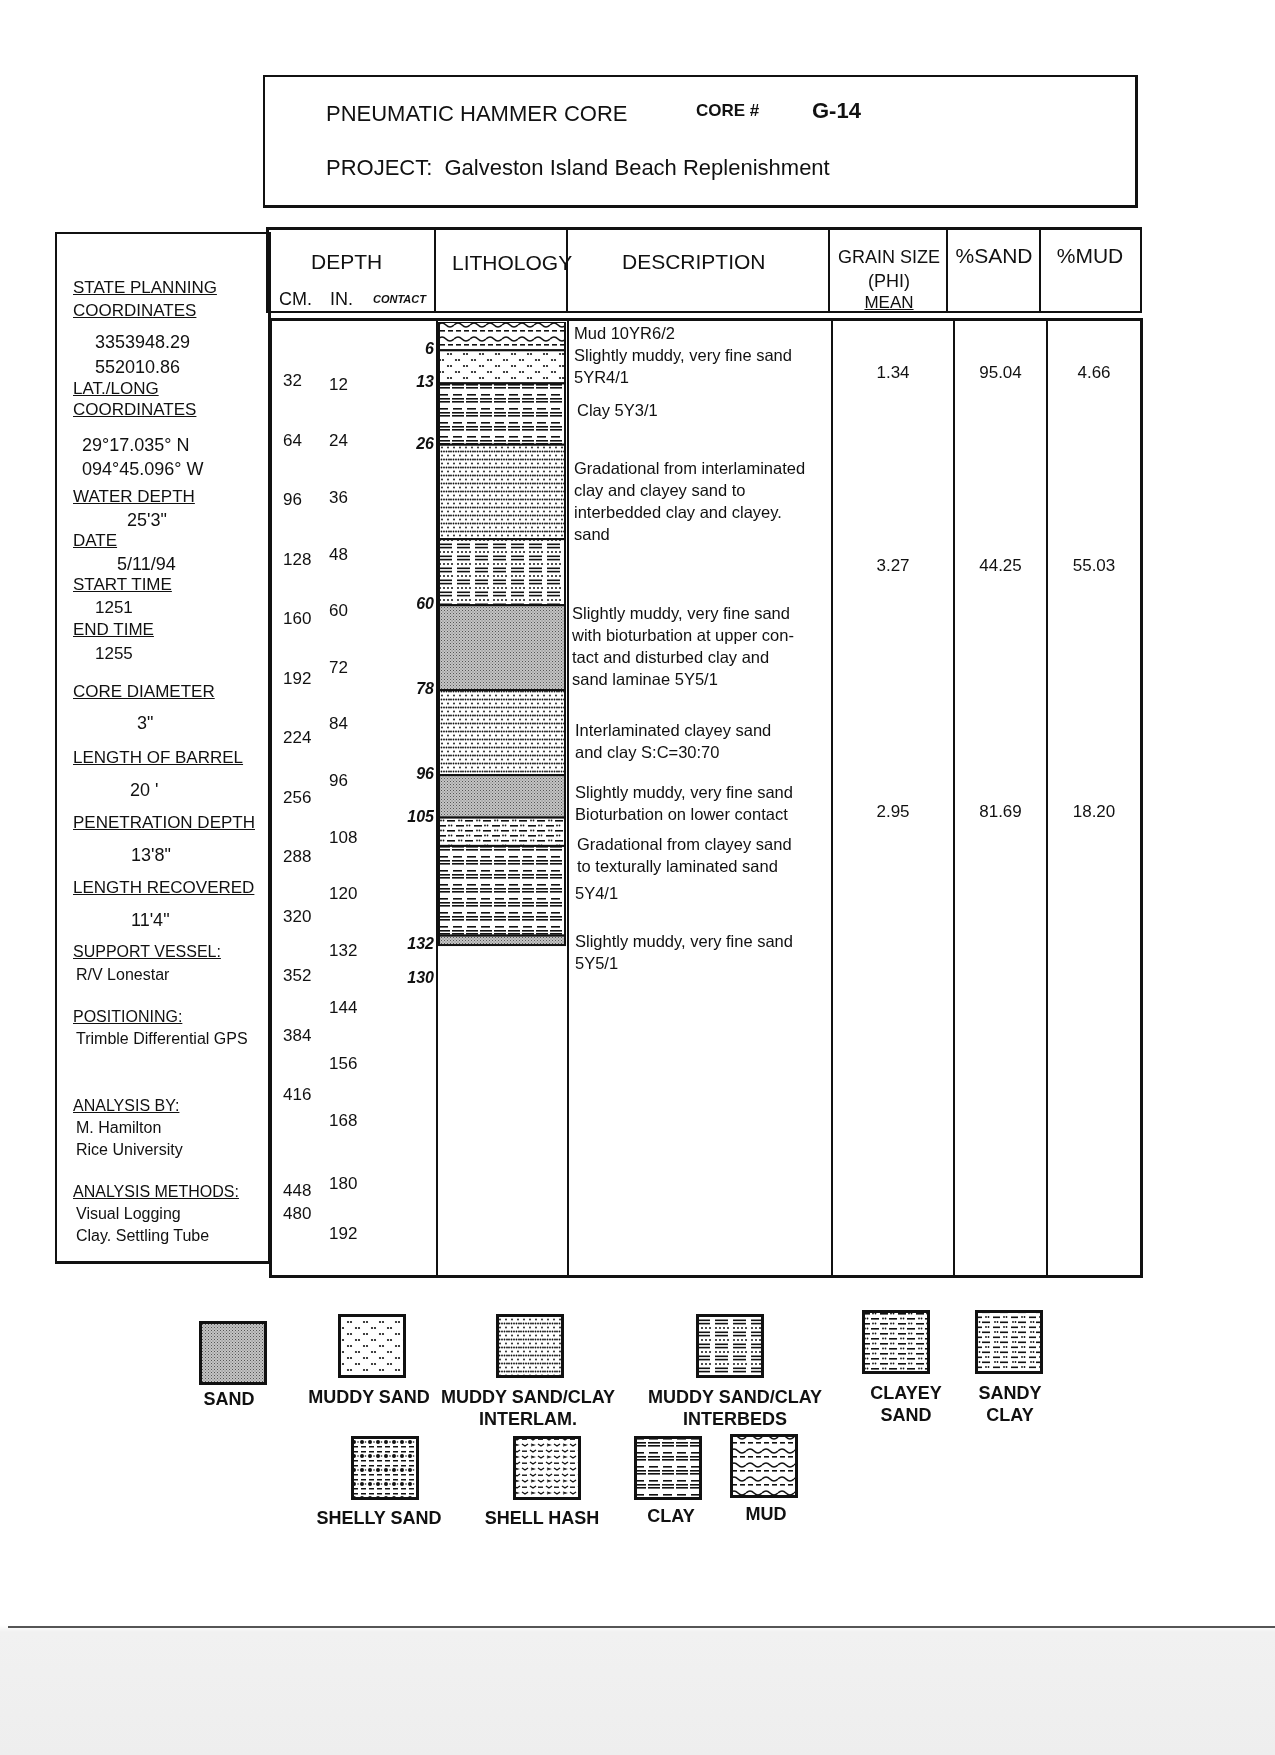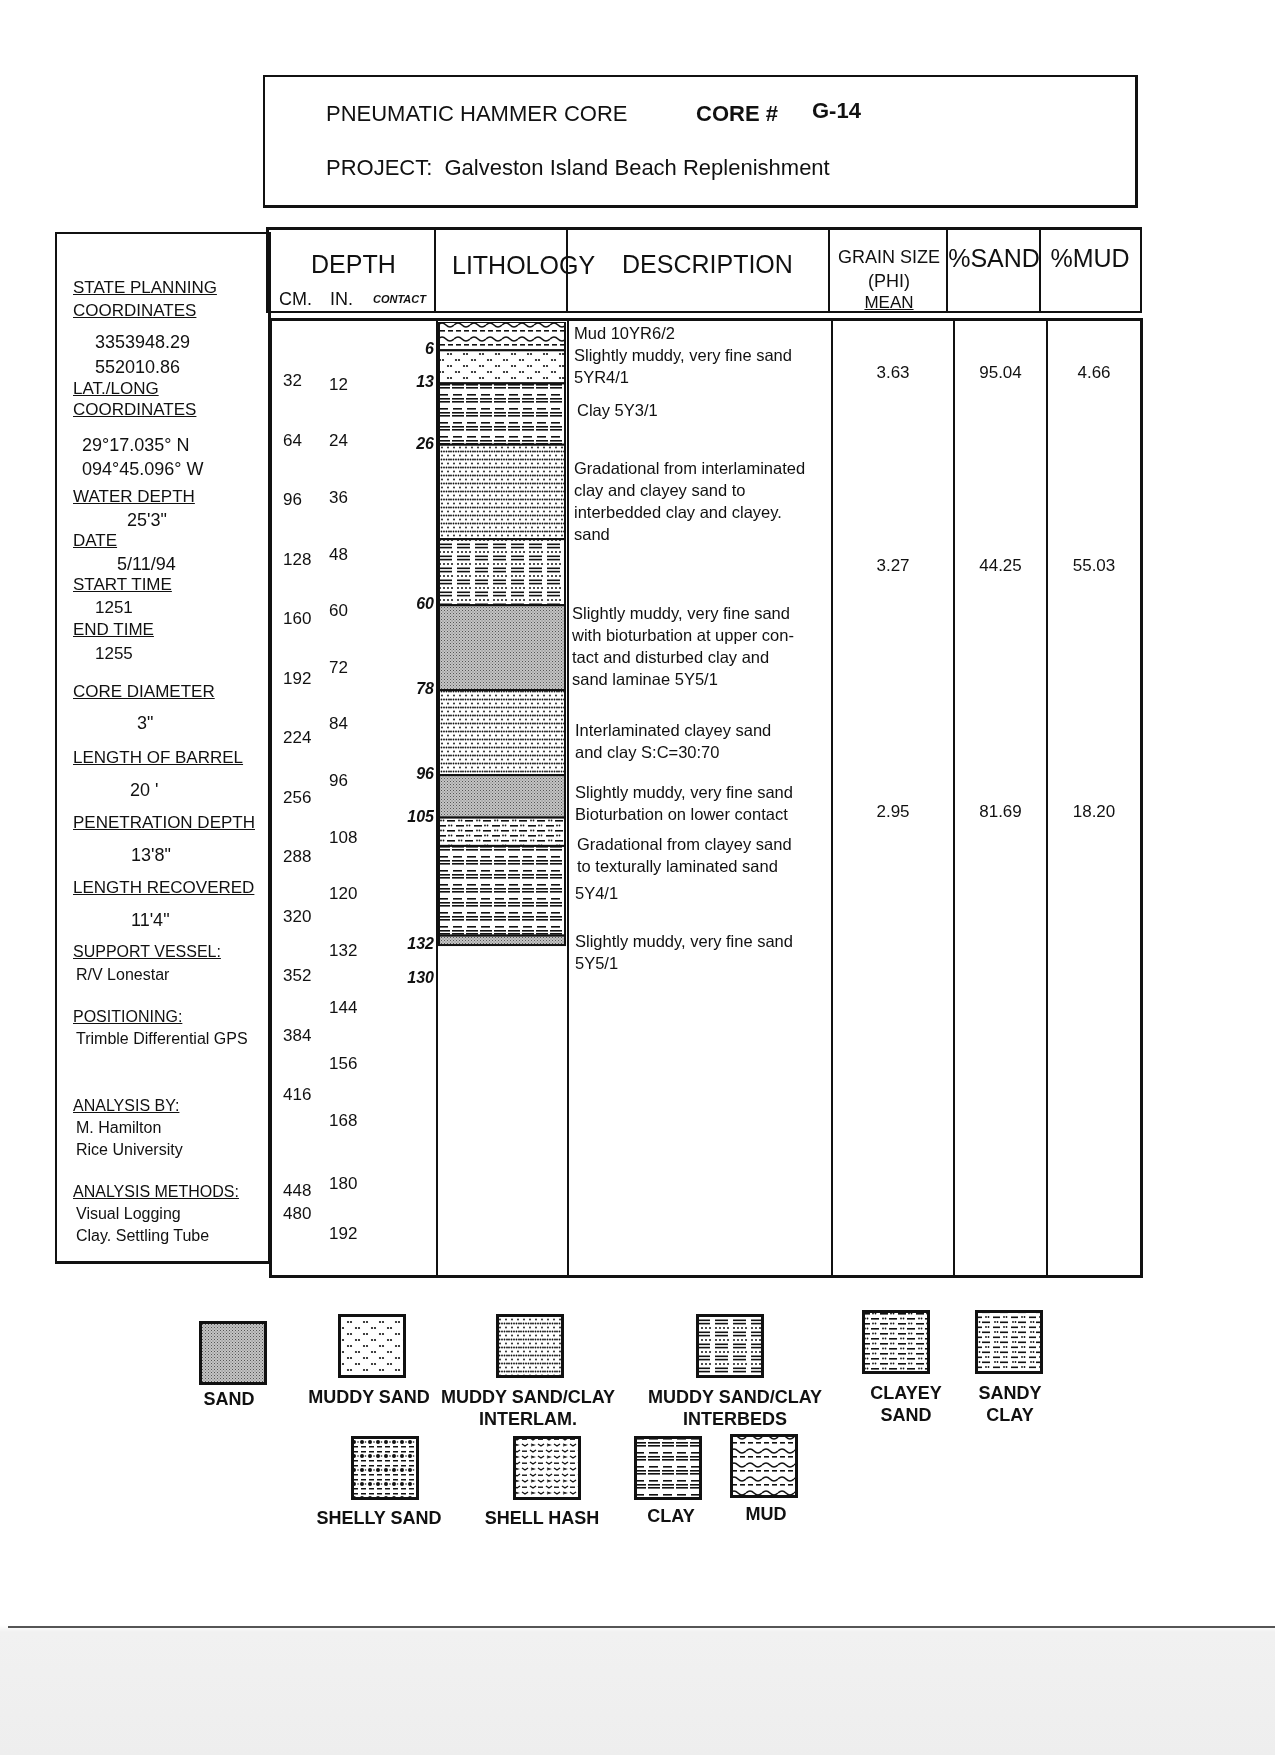--- a/index.html
+++ b/index.html
@@ -8,35 +8,35 @@
     background: linear-gradient(#ffffff 0, #ffffff 1625px, #f1f1f1 1632px, #eeeeee 1755px);
     font-family: "Liberation Sans", sans-serif; color: #111;
   }
   .page-edge { position: absolute; left: 8px; top: 1626px; width: 1267px; height: 2px; background: #555; }
   .abs { position: absolute; }
   .box { position: absolute; border: 2px solid #111; box-sizing: border-box; }
 
   
   #title-box { left: 263px; top: 75px; width: 875px; height: 133px; border-width: 2px 3px 3px 2px; }
   #title-line1 { left: 326px; top: 101px; font-size: 22px; }
-  #core-label { left: 696px; top: 101px; font-size: 22px; font-weight: bold; }
+  #core-label { left: 696px; top: 101px; font-size: 17px; font-weight: bold; }
   #core-id { left: 812px; top: 98px; font-size: 22px; font-weight: bold; }
   #project-line { left: 326px; top: 155px; font-size: 22px; }
 
   
   #info-panel { left: 55px; top: 232px; width: 216px; height: 1032px; border-width: 2px 3px 3px 2px; }
   .info-label { position: absolute; left: 73px; font-size: 17px; text-decoration: underline; white-space: nowrap; }
   .info-value { position: absolute; font-size: 18px; white-space: nowrap; }
   .info-small { position: absolute; left: 76px; font-size: 16px; white-space: nowrap; }
 
   
   #table-head { left: 266px; top: 227px; width: 876px; height: 86px; border-width: 3px 2px 2px 3px; }
   #table-body { left: 269px; top: 318px; width: 874px; height: 960px; border-width: 3px 3px 3px 3px; }
   .vline { position: absolute; width: 2px; background: #111; }
-  .hdr { position: absolute; font-size: 25px; text-align: center; white-space: nowrap; }
+  .hdr { position: absolute; font-size: 21px; text-align: center; white-space: nowrap; }
 
   .depth-cm, .depth-in { position: absolute; font-size: 17px; }
   .depth-cm { left: 283px; }
   .depth-in { left: 329px; }
   .contact { position: absolute; left: 394px; font-size: 16px; font-weight: bold; font-style: italic; width: 40px; text-align: right; }
 
   .desc { position: absolute; left: 574px; font-size: 16.5px; line-height: 22px; white-space: nowrap; }
   .val { position: absolute; font-size: 17px; text-align: center; }
 
   
@@ -213,21 +213,21 @@
   <div>to texturally laminated sand</div>
 </div>
 <div class="desc" style="top:882px;left:575px">
   <div>5Y4/1</div>
 </div>
 <div class="desc" style="top:930px;left:575px">
   <div>Slightly muddy, very fine sand</div>
   <div>5Y5/1</div>
 </div>
 
-<div class="val" style="left:833px;width:120px;top:363px">3.63</div>
+<div class="val" style="left:833px;width:120px;top:363px">1.34</div>
 <div class="val" style="left:955px;width:91px;top:363px">95.04</div>
 <div class="val" style="left:1048px;width:92px;top:363px">4.66</div>
 <div class="val" style="left:833px;width:120px;top:556px">3.27</div>
 <div class="val" style="left:955px;width:91px;top:556px">44.25</div>
 <div class="val" style="left:1048px;width:92px;top:556px">55.03</div>
 <div class="val" style="left:833px;width:120px;top:802px">2.95</div>
 <div class="val" style="left:955px;width:91px;top:802px">81.69</div>
 <div class="val" style="left:1048px;width:92px;top:802px">18.20</div>
 
 <div id="legend">

